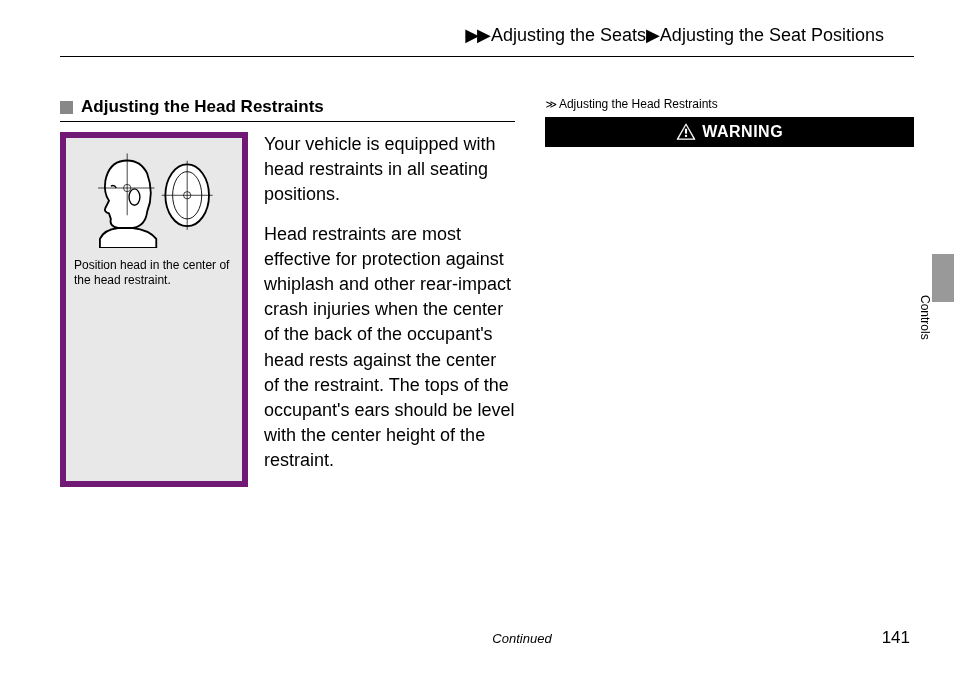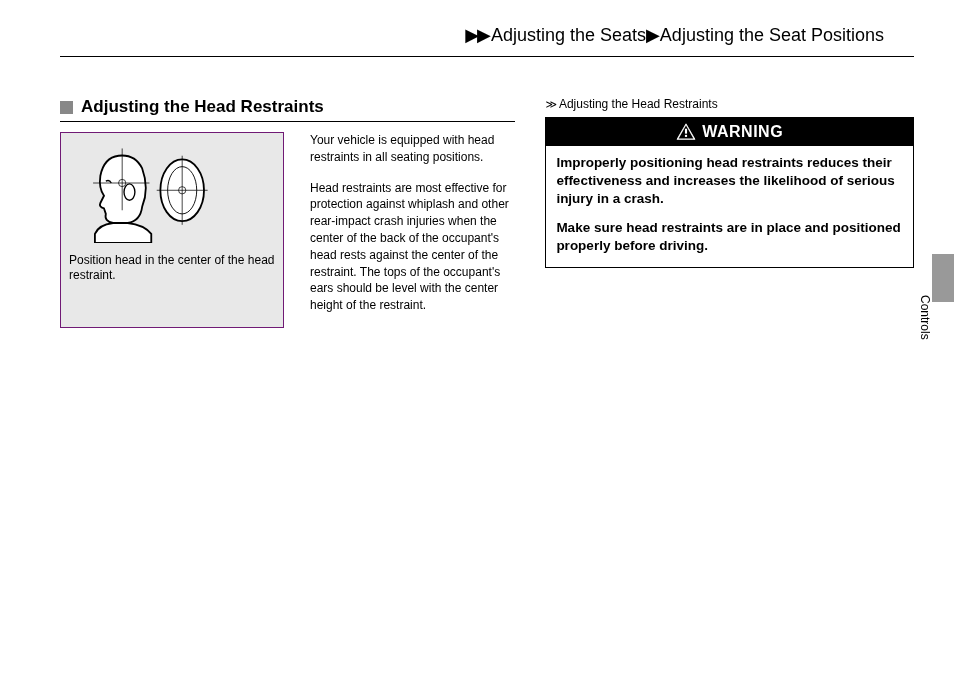--- a/index.html
+++ b/index.html
@@ -27,26 +27,26 @@
     font-weight: bold; font-size: 17px;
     display: flex; align-items: center; gap: 8px;
     border-bottom: 1px solid #000; padding-bottom: 4px;
     margin-bottom: 10px;
   }
   .section-heading .sq {
     width: 13px; height: 13px; background: #888; display: inline-block;
   }
   .left-body { display: flex; gap: 16px; }
   .illus-box {
-    width: 224px; flex-shrink: 0;
-    background: #e8e8e8; border: 1px solid #701a75;
+    width: 188px; flex-shrink: 0;
+    background: #e8e8e8; border: 6px solid #701a75;
     padding: 10px 8px 0 8px;
   }
   .illus-caption { font-size: 12px; line-height: 1.25; margin-top: 6px; }
-  .body-text { font-size: 12px; line-height: 1.4; margin-left: 10px; }
+  .body-text { font-size: 18px; line-height: 1.4; }
   .body-text p { margin-bottom: 14px; }
   .right-sub {
     font-size: 12px; display: flex; align-items: center; gap: 4px;
     margin-bottom: 6px;
   }
   .right-sub .dbl { font-size: 11px; letter-spacing: -2px; }
   .warn-box { border: 1.5px solid #000; }
   .warn-header {
     background: #000; color: #fff;
     display: flex; align-items: center; justify-content: center;
@@ -135,24 +135,24 @@
       <div class="warn-box">
         <div class="warn-header">
           <svg class="warn-tri" viewBox="0 0 24 22">
             <path d="M12 1 L23 20 L1 20 Z" fill="#fff" stroke="#fff" stroke-width="1"></path>
             <path d="M12 3 L21 19 L3 19 Z" fill="#000"></path>
             <rect x="10.7" y="7" width="2.6" height="6" fill="#fff"></rect>
             <rect x="10.7" y="14.5" width="2.6" height="2.5" fill="#fff"></rect>
           </svg>
           <span>WARNING</span>
         </div>
-        <div class="warn-body">
-          <p>Improperly positioning head restraints reduces their effectiveness and increases the likelihood of serious injury in a crash.</p>
-          <p>Make sure head restraints are in place and positioned properly before driving.</p>
-        </div>
       </div>
     </div>
   </div>
 
   <div class="side-tab"></div>
   <div class="side-label">Controls</div>
 
+  <div class="footer">
+    <span class="continued">Continued</span>
+    <span class="pagenum">141</span>
+  </div>
 </div>
 
 </body></html>

